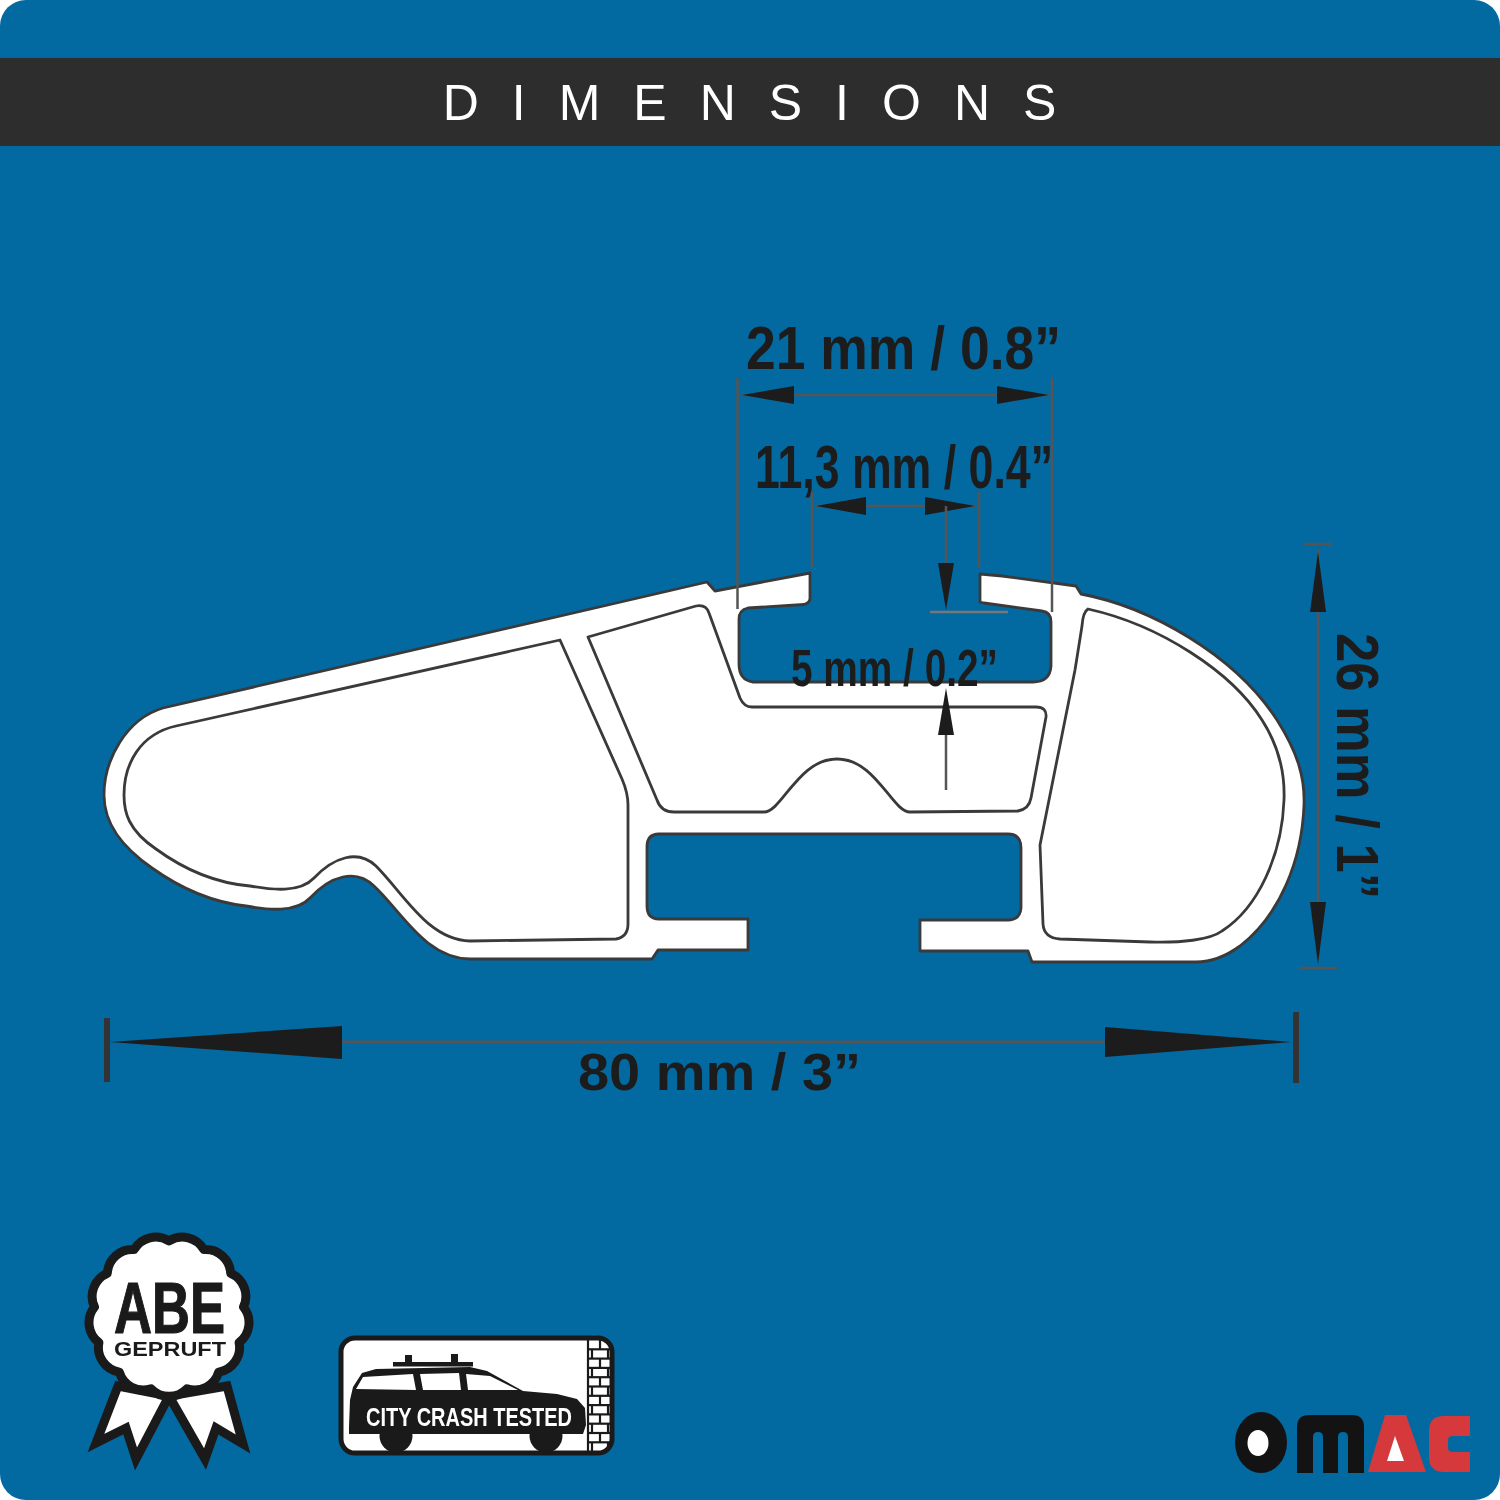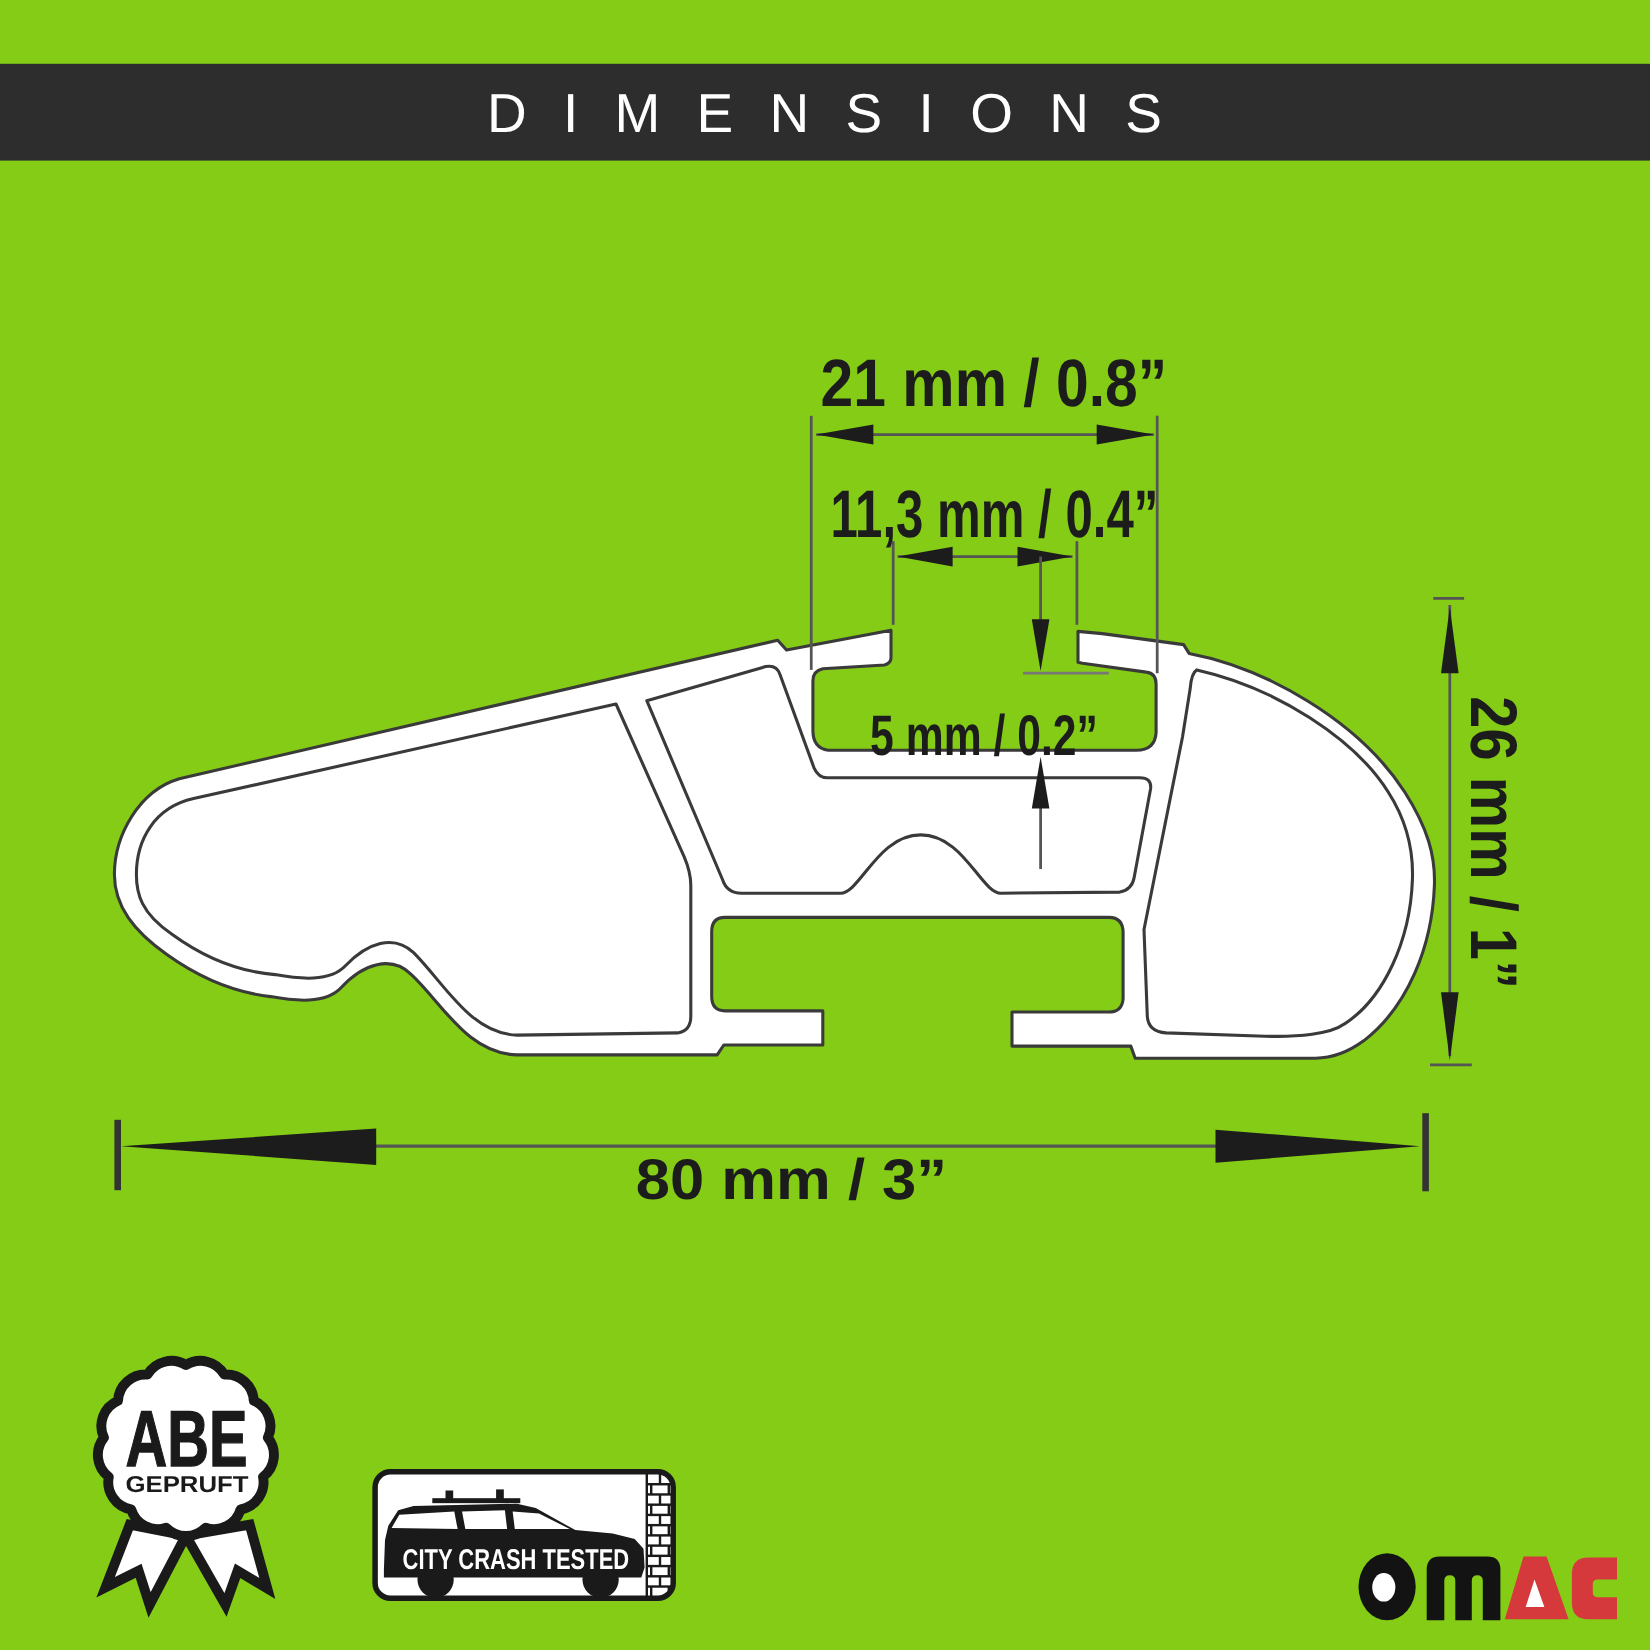--- a/index.html
+++ b/index.html
@@ -1,16 +1,16 @@
 <!DOCTYPE html>
 <html><head>
 <meta charset="utf-8">
 <style>
 html,body{margin:0;padding:0;background:#fff;}
-#page{position:relative;width:1500px;height:1500px;background:#84cc16;overflow:hidden;}
+#page{position:relative;width:1500px;height:1500px;background:#0369a1;overflow:hidden;border-radius:26px;}
 svg{position:absolute;left:0;top:0;}
 text{font-family:"Liberation Sans", sans-serif;}
 </style>
 </head>
 <body>
 <div id="page">
 <svg width="1500" height="1500" viewBox="0 0 1500 1500">
 
   <rect x="0" y="58" width="1500" height="88" fill="#2d2d2d"></rect>
 

